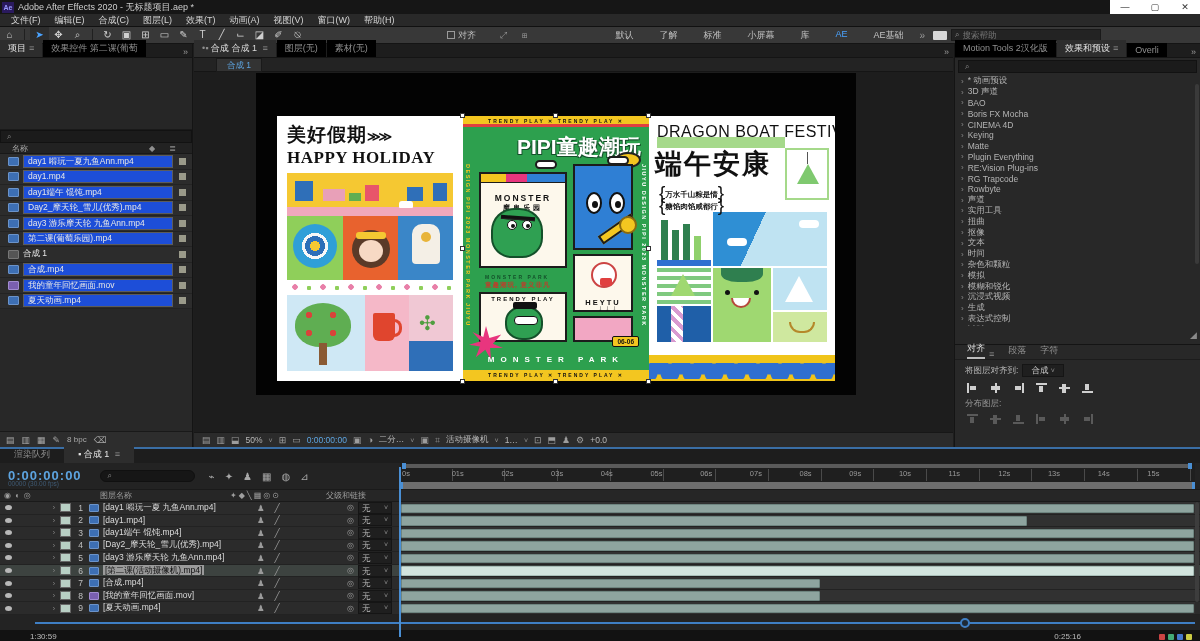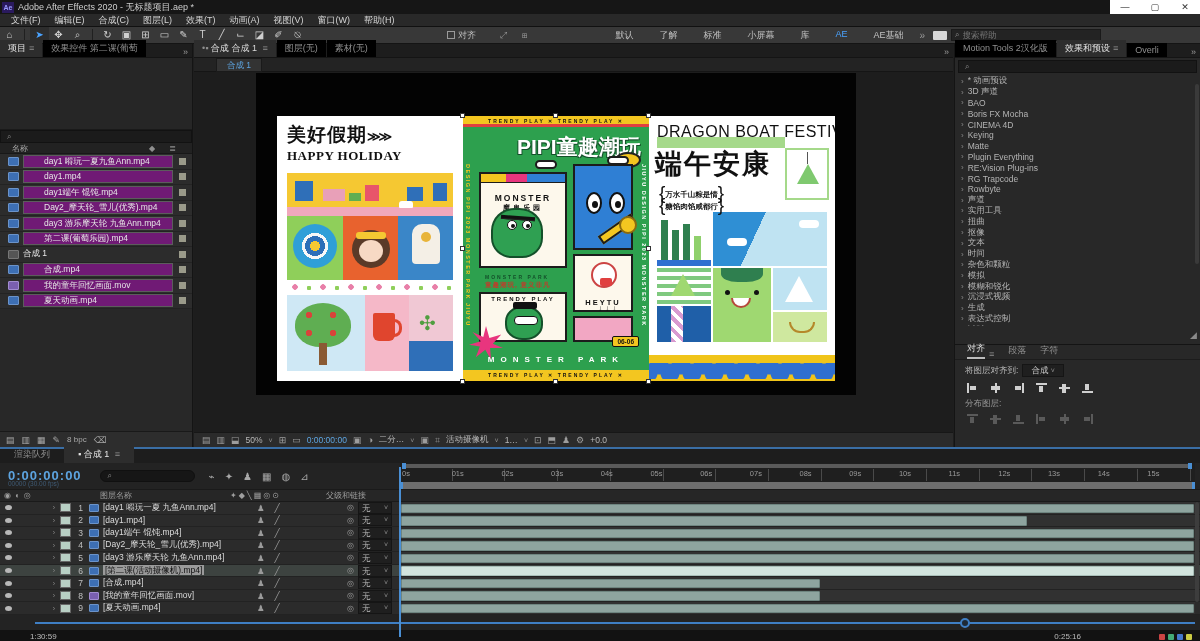--- a/index.html
+++ b/index.html
@@ -46,42 +46,42 @@
   .panel-left { position:absolute; left:0; top:44px; width:193px; height:403px; background:#282828; border-right:1px solid #141414; }
   .prv { height:72px; background:#262626; border-bottom:1px solid #1a1a1a; }
   .psearch { height:13px; margin:0; background:#1b1b1b; border:1px solid #121212; display:flex; align-items:center; color:#8a8a8a; font-size:8px; padding:0 3px; }
   .phead { height:11px; background:#222; display:flex; align-items:center; font-size:8px; color:#aaa; padding:0 0 0 12px; border-bottom:1px solid #181818; }
   .phead .hic { margin-left:auto; margin-right:10px; letter-spacing:6px; color:#8f8f8f; }
   .prow { height:15.5px; display:flex; align-items:center; background:#2c2c2c; border-bottom:1px solid #232323; padding-left:8px; position:relative; }
   .prow .ficon { width:11px; height:9px; border-radius:1px; margin-right:4px; background:#3d6fb4; border:1px solid #6b93c9; flex:none; }
   .prow.kind-mov .ficon { background:#7a5fb0; border-color:#a18cd0; }
   .prow.kind-comp .ficon { background:#555; border-color:#777; }
   .prow .fname { font-size:8.5px; color:#e6e6e6; white-space:nowrap; overflow:hidden; flex:1; }
-  .prow.selected .fname { background:#701a75; border:1px solid #5c5c5c; padding:0 20px; line-height:11px; }
+  .prow.selected .fname { background:#1d4ed8; border:1px solid #5c5c5c; padding:0 4px; line-height:11px; }
   .prow .fbadge { width:7px; height:7px; background:#9a9a8a; margin:0 6px; flex:none; }
   .pfoot { position:absolute; left:0; bottom:0; width:100%; height:16px; background:#2d2d2d; border-top:1px solid #191919; display:flex; align-items:center; gap:7px; padding:0 6px; color:#a8a8a8; font-size:9px; }
 
   
   .panel-center { position:absolute; left:194px; top:44px; width:759px; height:403px; background:#212121; }
   .ministrip { height:14px; background:#232323; border-bottom:1px solid #151515; display:flex; align-items:center; padding-left:22px; }
   .minitab { background:#333; color:#5da4e0; font-size:8.5px; padding:0 10px; line-height:12px; border:1px solid #1a1a1a; }
   .stagewrap { position:absolute; left:0; top:28px; width:759px; height:360px; background:#1d1d1d; }
   .stage { position:absolute; left:62px; top:1px; width:600px; height:322px; background:#030303; }
   .cfoot { position:absolute; left:0; bottom:0; width:100%; height:15px; background:#2b2b2b; border-top:1px solid #171717; display:flex; align-items:center; gap:6px; padding:0 8px; font-size:8.5px; color:#b8b8b8; }
   .cfoot .ic { color:#9d9d9d; font-size:9px; }
   .cfoot .blue { color:#5da4e0; }
   .caret { font-size:7px; color:#8d8d8d; }
 
   
   .poster { position:absolute; top:43px; width:186px; height:265px; overflow:hidden; }
   
   .p1 { left:21px; background:#fff; color:#111; }
   .p1-t1 { font-size:19px; font-weight:900; padding:6px 0 0 10px; letter-spacing:1px; }
   .p1-t1 .arr { font-size:13px; letter-spacing:-2px; }
-  .p1-t2 { font-family:"Liberation Serif", serif; font-size:13px; font-weight:bold; padding:0 16px 0 10px; letter-spacing:0.5px; }
+  .p1-t2 { font-family:"Liberation Serif", serif; font-size:17px; font-weight:bold; padding:0 16px 0 10px; letter-spacing:0.5px; }
   .p1-art { position:absolute; left:10px; top:57px; width:166px; height:198px; }
   .city { height:34px; background:
       linear-gradient(#e8556a,#e8556a) 78px 12px/14px 16px no-repeat,
       linear-gradient(#2f6fb8,#2f6fb8) 8px 8px/18px 20px no-repeat,
       linear-gradient(#2f6fb8,#2f6fb8) 120px 14px/16px 14px no-repeat,
       linear-gradient(#e8a0b8,#e8a0b8) 36px 16px/22px 12px no-repeat,
       linear-gradient(#2f6fb8,#2f6fb8) 146px 10px/14px 18px no-repeat,
       linear-gradient(#5fae52,#5fae52) 62px 20px/12px 8px no-repeat,
       #f5c832; position:relative; }
   .road { height:9px; background:#f0a8bc; position:relative; }

